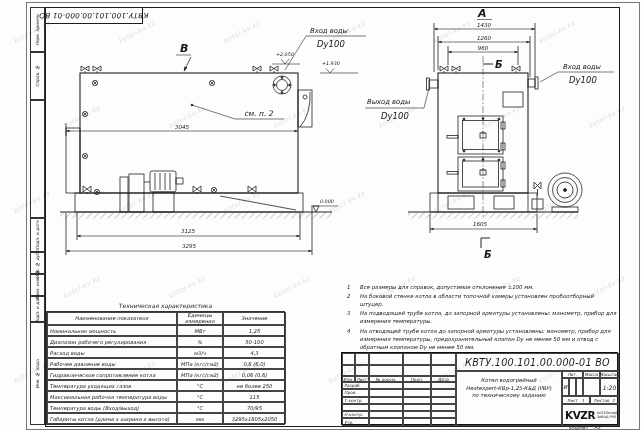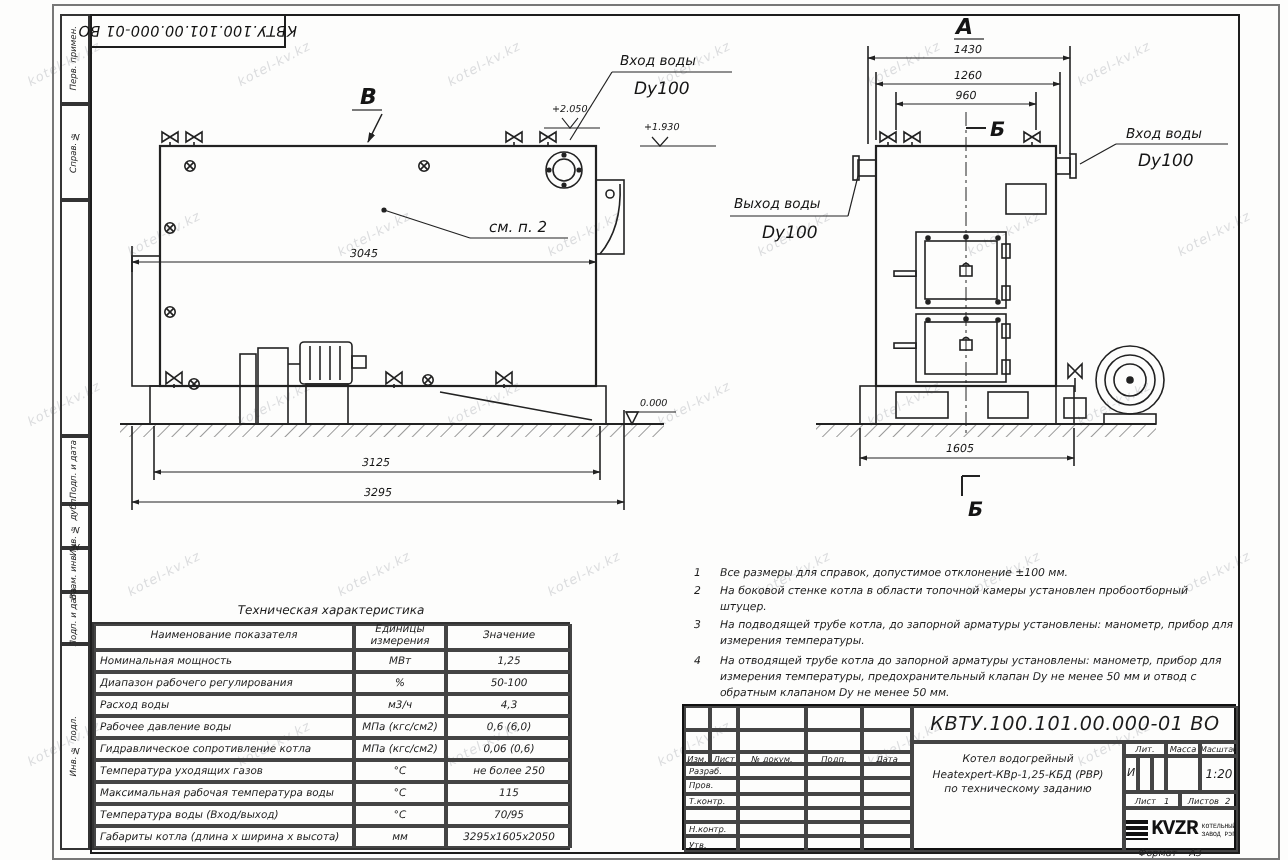--- a/index.html
+++ b/index.html
@@ -49,21 +49,21 @@
   .litlab{left:220px;top:18px;width:21px;height:7px;font-size:4.2px;}
   .masslab{left:241px;top:18px;width:17px;height:7px;font-size:4.2px;}
   .msslab{left:258px;top:18px;width:19px;height:7px;font-size:4px;}
   .litc1{left:220px;top:25px;width:7px;height:18px;font-size:5.5px;}
   .litc2{left:227px;top:25px;width:7px;height:18px;}
   .litc3{left:234px;top:25px;width:7px;height:18px;}
   .massc{left:241px;top:25px;width:17px;height:18px;}
   .mssc{left:258px;top:25px;width:19px;height:18px;font-size:6px;}
   .sheetc{left:220px;top:43px;width:28px;height:8px;font-size:4.2px;gap:4px;}
   .sheetsc{left:248px;top:43px;width:29px;height:8px;font-size:4.2px;gap:3px;}
-  .logoc{left:220px;top:51px;width:57px;height:22px;gap:2px;font-family:Liberation Mono, monospace;}
+  .logoc{left:220px;top:51px;width:57px;height:22px;gap:2px;}
   .logo-mark{width:12px;height:10px;background:repeating-linear-gradient(180deg,#111 0 2px,#fff 2px 3px);}
   .logo-txt{font-size:10.5px;font-weight:bold;font-style:normal;letter-spacing:-.5px;color:#111;}
   .logo-sub{display:flex;flex-direction:column;font-size:3.2px;font-style:normal;line-height:1.3;color:#111;}
   .format{position:absolute;left:552px;top:424.5px;width:66px;font-size:4.8px;font-style:italic;
          color:#222;display:flex;justify-content:center;gap:6px;}
 </style>
 </head>
 <body>
 
 <div class="sheet">

